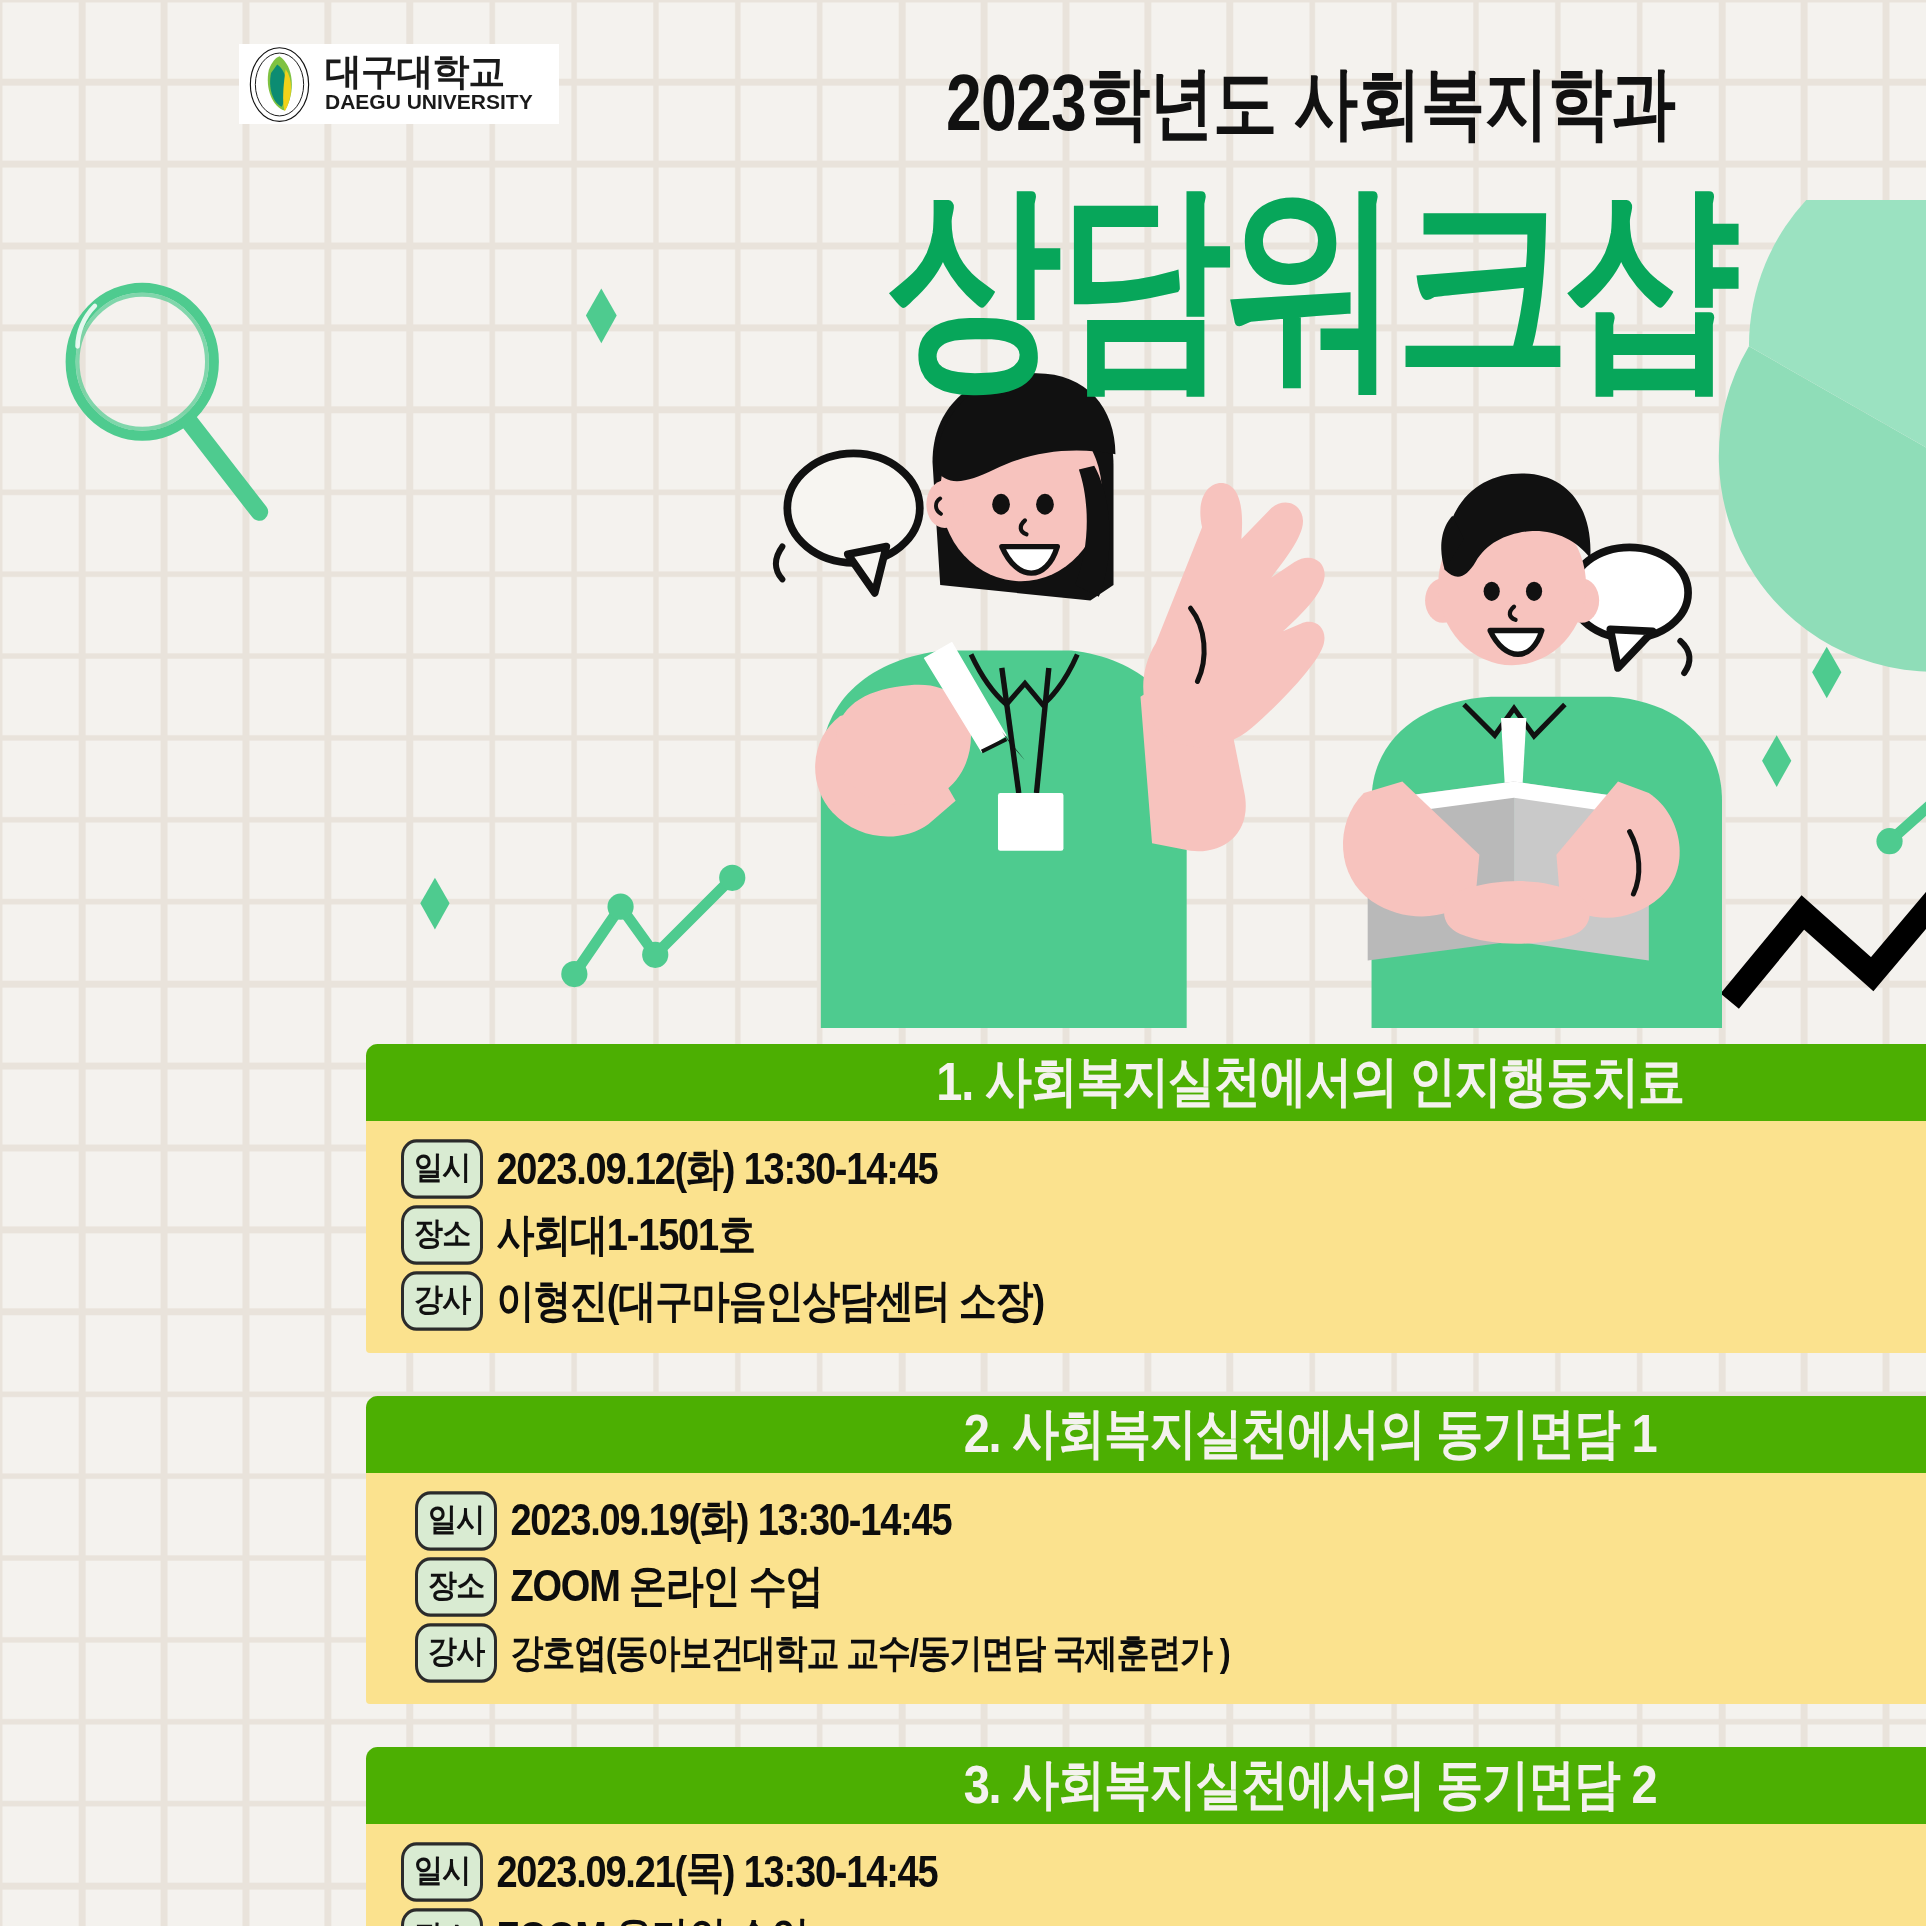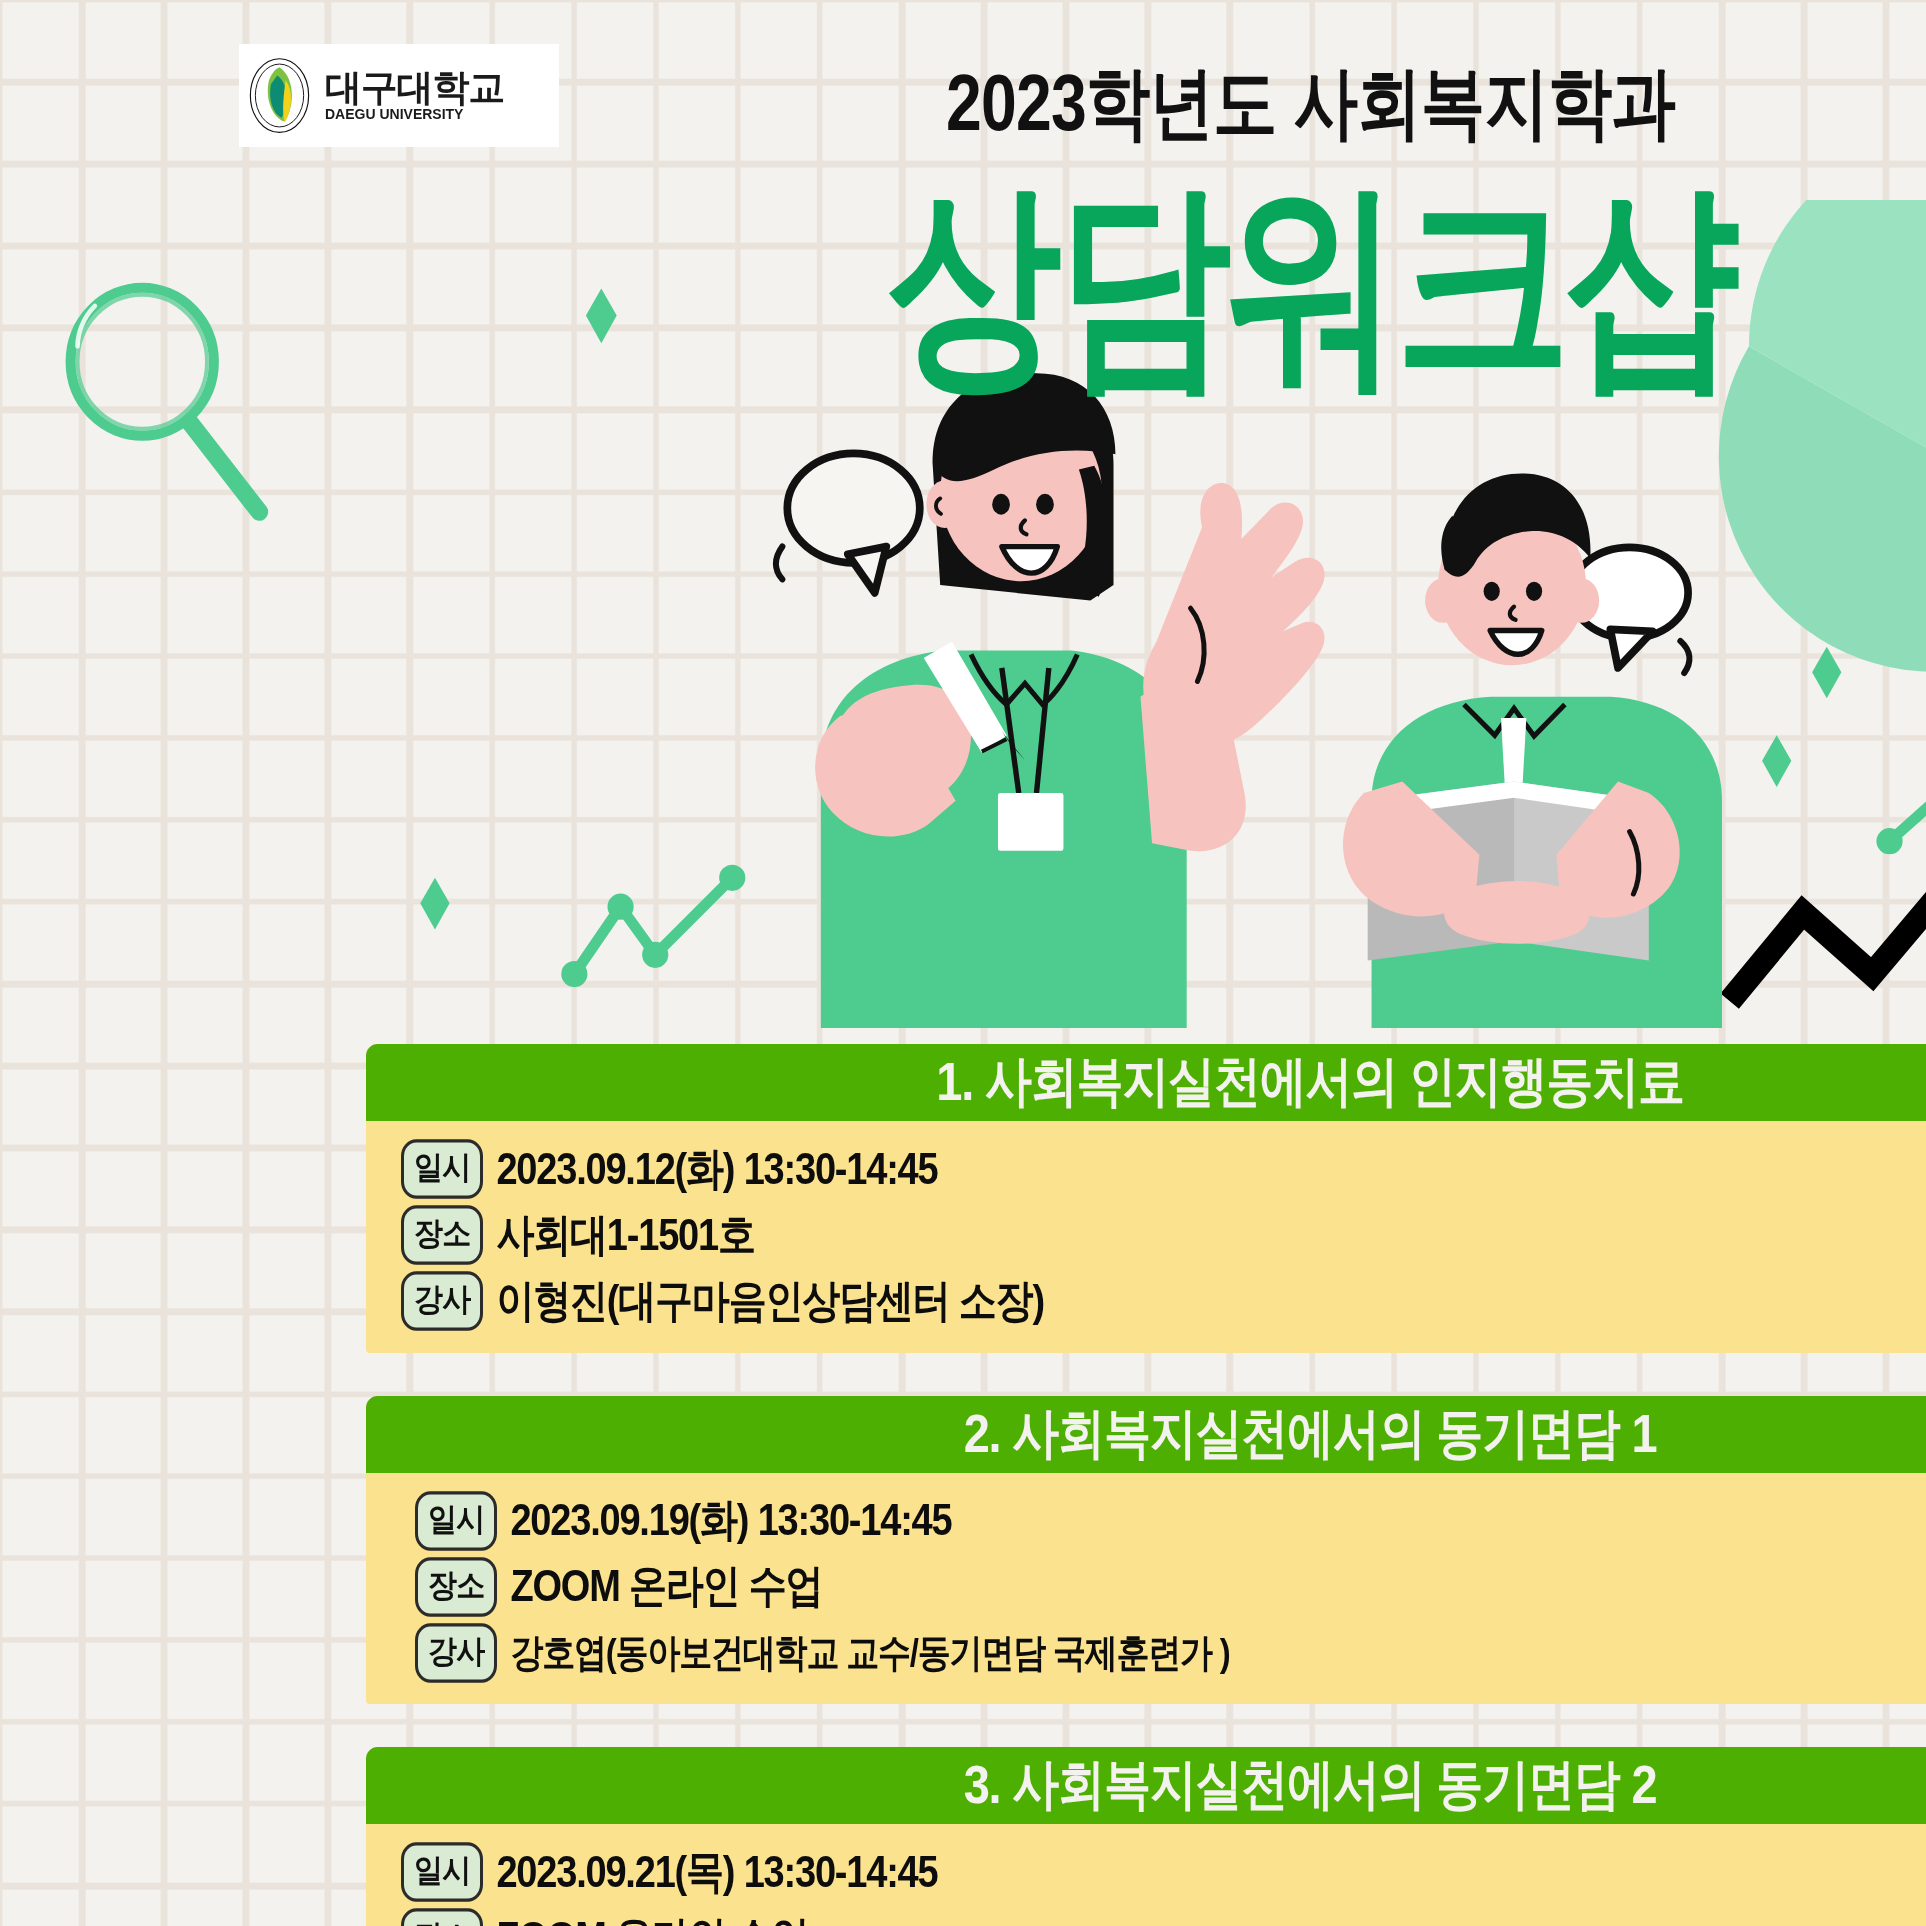--- a/index.html
+++ b/index.html
@@ -12,28 +12,28 @@
       repeating-linear-gradient(to right,  #E9E3DB 0px, #E9E3DB 6.2px, rgba(0,0,0,0) 6.2px, rgba(0,0,0,0) 82px),
       repeating-linear-gradient(to bottom, #E9E3DB 0px, #E9E3DB 6.2px, rgba(0,0,0,0) 6.2px, rgba(0,0,0,0) 82px);
     background-position: -3.1px -3.1px, -3.1px -3.1px;
     position:relative;
     overflow:hidden;
   }
 
   
   .logo-du{
     position:absolute; left:239px; top:44px;
-    width:320px; height:103px;
+    width:320px; height:80px;
     background:#FFFFFF;
     display:flex; align-items:center; gap:10.8px; padding:0 6.2px;
   }
   .du-seal{ width:69px; height:77px; flex:0 0 auto; }
   .du-wordmark{ display:flex; flex-direction:column; justify-content:center; }
   .du-kr{ font-size:37px; font-weight:700; color:#1A1A1A; line-height:1.0; letter-spacing:-1.2px; }
-  .du-en{ font-size:14px; font-weight:700; color:#1A1A1A; line-height:1.15; letter-spacing:0px; }
+  .du-en{ font-size:21px; font-weight:700; color:#1A1A1A; line-height:1.15; letter-spacing:0px; }
 
   .title-small{
     position:absolute; left:0; right:0; top:50px;
     text-align:center;
     font-size:67px; font-weight:900; color:#111111;
     letter-spacing:-0.8px;
     transform:scaleY(1.18) scaleX(0.96);
     transform-origin:center top;
   }
   .title-big{

